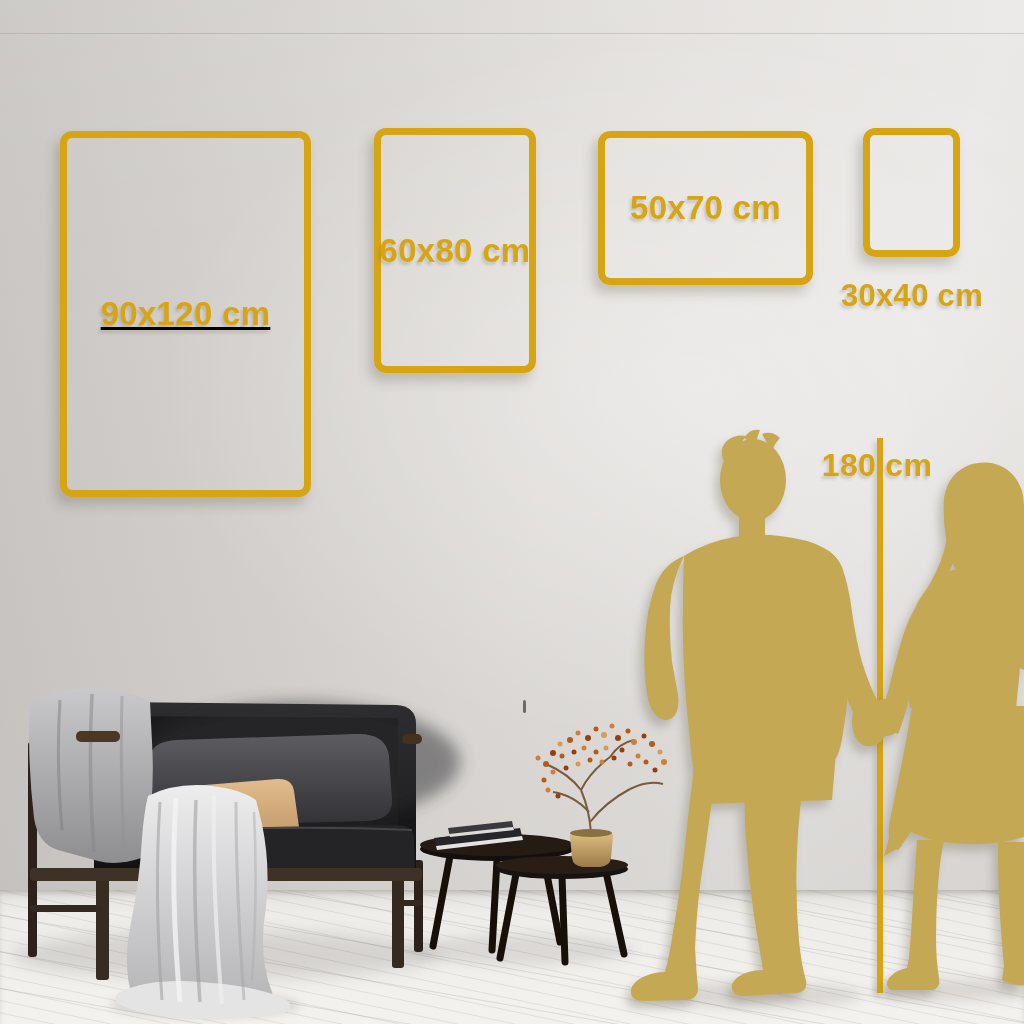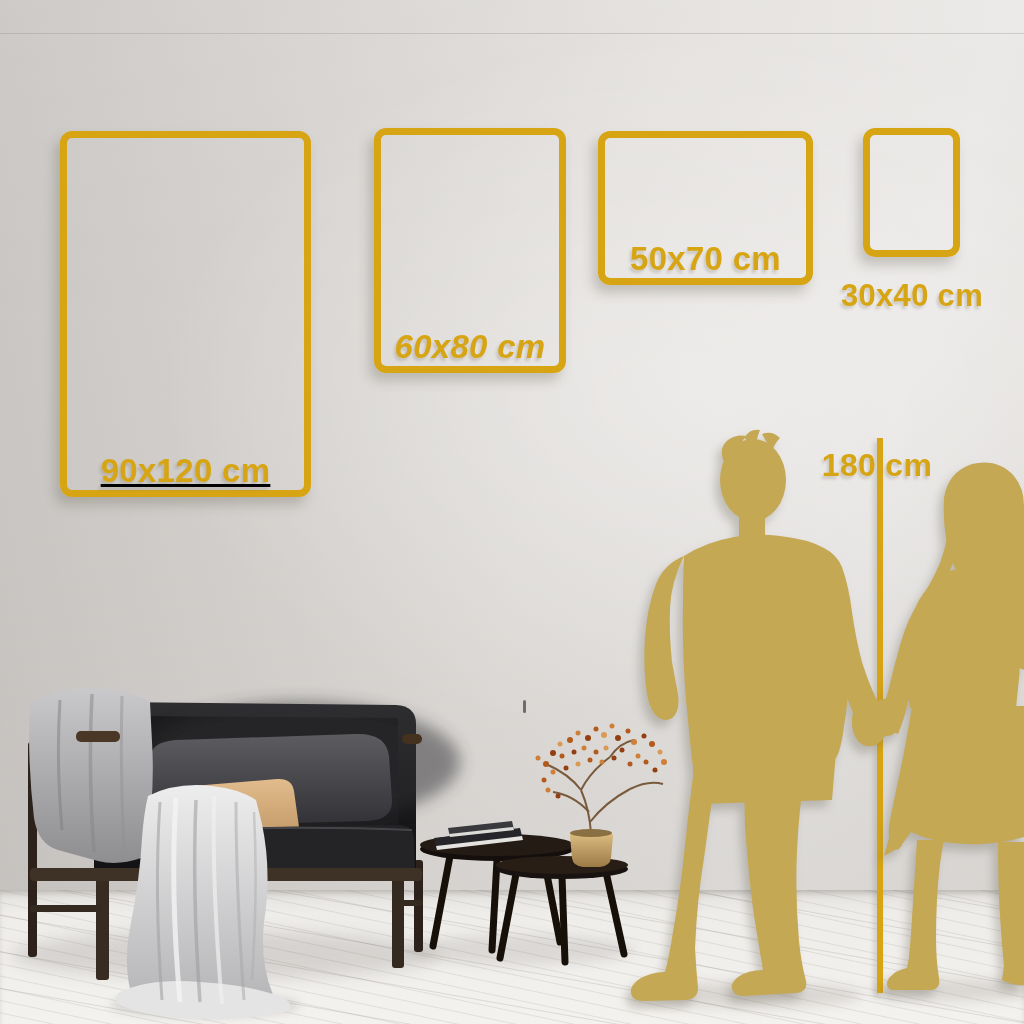--- a/index.html
+++ b/index.html
@@ -40,29 +40,29 @@
     box-shadow:-3px 4px 5px rgba(110,100,80,0.25);
   }
   svg.couple{
     position:absolute;left:0;top:0;z-index:4;
     filter:drop-shadow(-5px 7px 5px rgba(100,92,75,0.30));
   }
   .size-frame{
     position:absolute;z-index:5;box-sizing:border-box;
     border:7px solid var(--gold);border-radius:12px;
     box-shadow:-5px 8px 12px rgba(105,98,85,0.30);
-    display:flex;align-items:flex-end;justify-content:center;
+    display:flex;align-items:center;justify-content:center;
   }
   .gold-text{
     color:var(--gold);font-weight:bold;letter-spacing:0.3px;
     text-shadow:-2px 3px 3px rgba(115,105,85,0.25);
     white-space:nowrap;
   }
   .frame-1{left:60px;top:131px;width:251px;height:366px;text-decoration:underline;}
-  .frame-2{left:374px;top:128px;width:192px;height:245px;font-style:italic;}
+  .frame-2{left:374px;top:128px;width:162px;height:245px;}
   .frame-3{left:598px;top:131px;width:215px;height:154px;}
   .frame-4{left:863px;top:128px;width:97px;height:129px;}
   .frame-1 .gold-text,.frame-2 .gold-text,.frame-3 .gold-text{font-size:33px;}
   .label-4{
     position:absolute;left:837px;top:272px;width:150px;z-index:5;
     text-align:center;font-size:31px;margin-top:6px;
   }
   .height-label{
     position:absolute;left:807px;top:400px;width:140px;z-index:5;
     text-align:center;font-size:32px;margin-top:47px;

